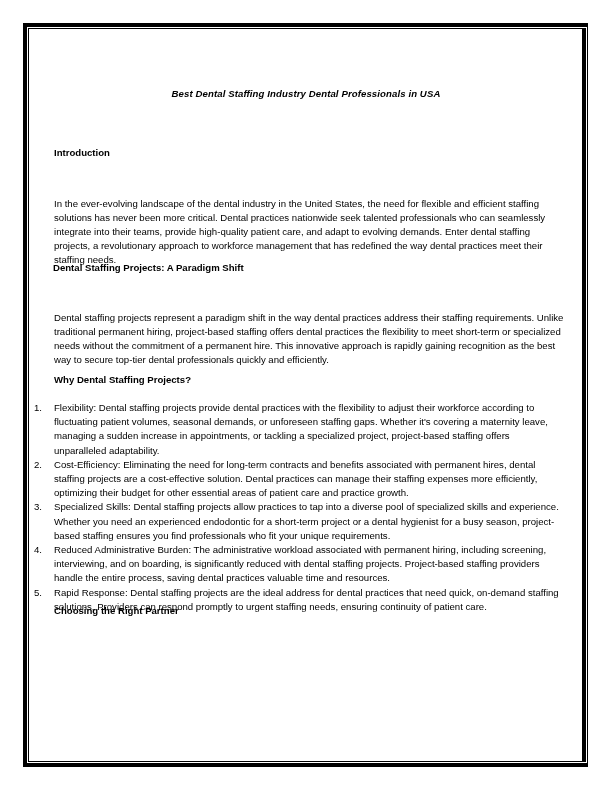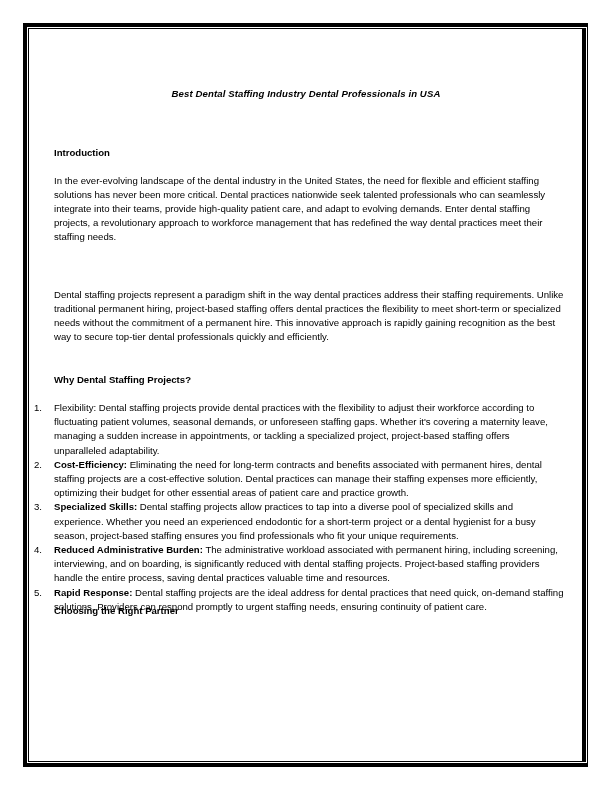--- a/index.html
+++ b/index.html
@@ -63,20 +63,21 @@
       left: 54px;
       font-weight: bold;
       font-size: 9.6px;
     }
     .para {
       position: absolute;
       left: 54px;
       width: 510px;
       font-size: 9.6px;
       line-height: 14px;
+      margin-top: 23px;
     }
     .list {
       position: absolute;
       left: 34px;
       top: 401px;
       width: 530px;
       margin: 0;
       padding: 0;
       list-style: none;
     }
@@ -85,40 +86,41 @@
       padding-left: 20px;
       font-size: 9.6px;
       line-height: 14.2px;
     }
     .list-num {
       position: absolute;
       left: 0;
       top: 0;
     }
     .list-label {
-      font-weight: bold;
+      font-weight: normal;
     }
     .list-label.plain {
       font-weight: normal;
     }
   </style>
 </head>
 <body>
 
 <div class="frame-outer">
   <div class="frame-inner"></div>
 </div>
 
 <div class="content">
 
   <div class="title">Best Dental Staffing Industry Dental Professionals in USA</div>
 
   <div class="heading" style="top:146px;text-align:right;">Introduction</div>
   <div class="para" style="top:174px;">In the ever-evolving landscape of the dental industry in the United States, the need for flexible and efficient staffing solutions has never been more critical. Dental practices nationwide seek talented professionals who can seamlessly integrate into their teams, provide high-quality patient care, and adapt to evolving demands. Enter dental staffing projects, a revolutionary approach to workforce management that has redefined the way dental practices meet their staffing needs.</div>
 
+  <div class="heading" style="top:261px; left:53px;">Dental Staffing Projects: A Paradigm Shift</div>
   <div class="para" style="top:288px;">Dental staffing projects represent a paradigm shift in the way dental practices address their staffing requirements. Unlike traditional permanent hiring, project-based staffing offers dental practices the flexibility to meet short-term or specialized needs without the commitment of a permanent hire. This innovative approach is rapidly gaining recognition as the best way to secure top-tier dental professionals quickly and efficiently.</div>
 
   <div class="heading" style="top:373px;text-align:center;">Why Dental Staffing Projects?</div>
 
   <ol class="list">
     <li class="list-item">
       <span class="list-num">1.</span>
       <span class="list-label plain">Flexibility:</span><span> Dental staffing projects provide dental practices with the flexibility to adjust their workforce according to fluctuating patient volumes, seasonal demands, or unforeseen staffing gaps. Whether it's covering a maternity leave, managing a sudden increase in appointments, or tackling a specialized project, project-based staffing offers unparalleled adaptability.</span>
     </li>
     <li class="list-item">

